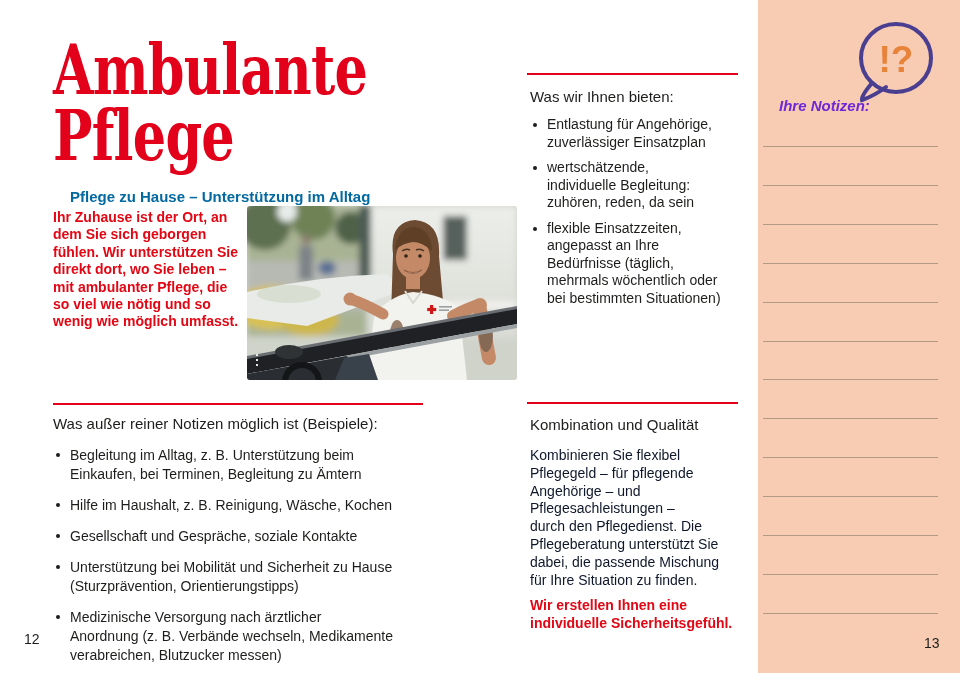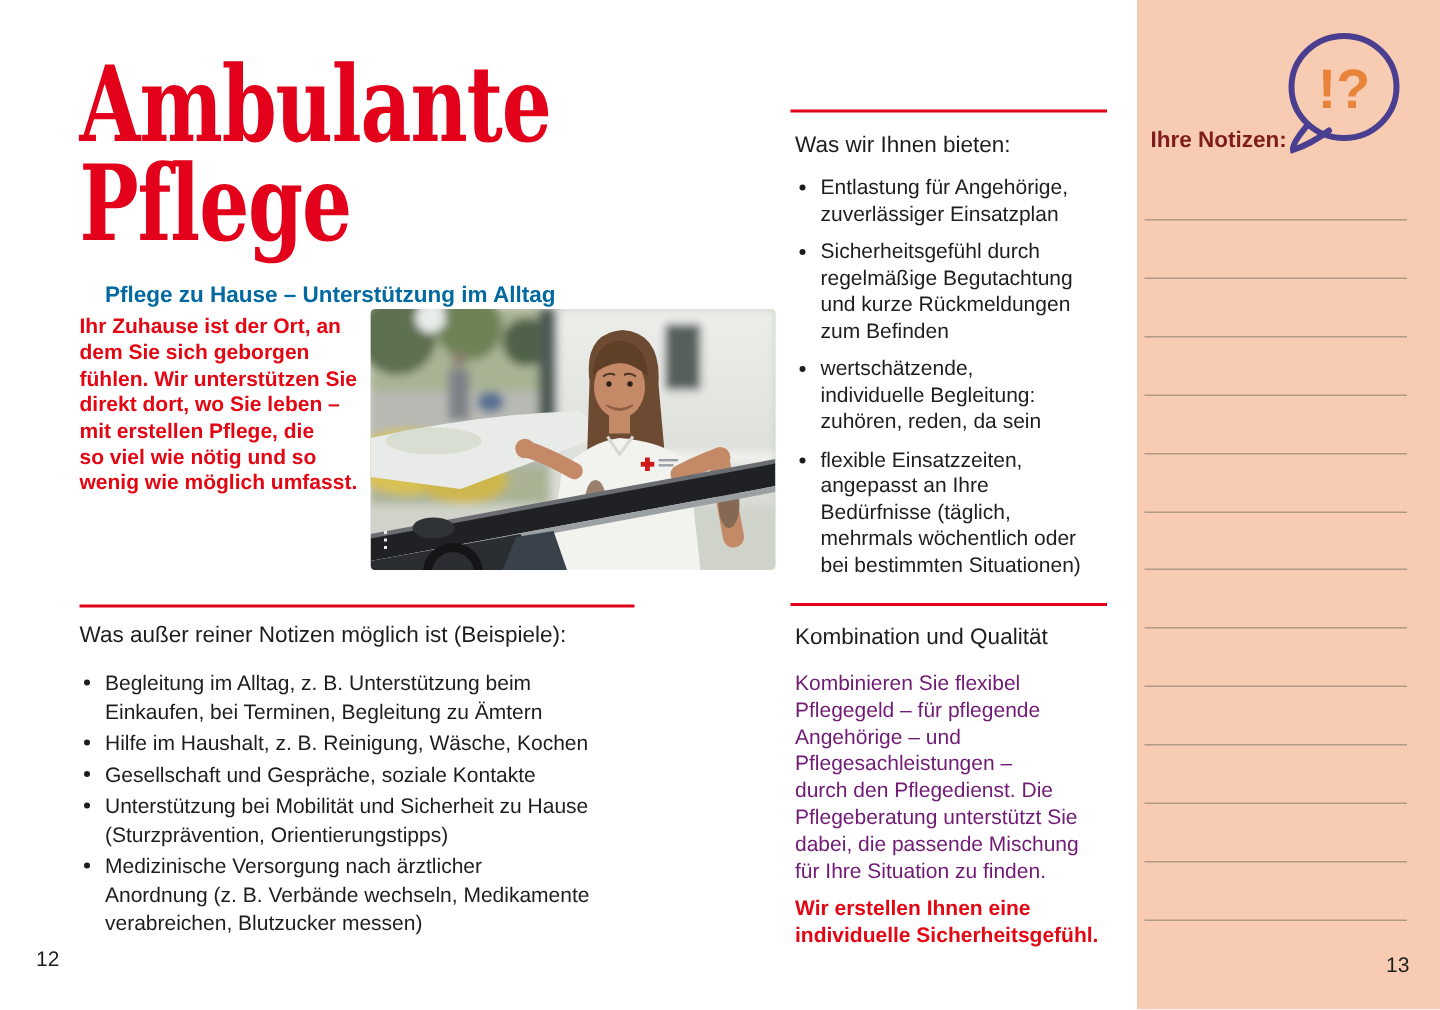--- a/index.html
+++ b/index.html
@@ -31,53 +31,53 @@
     position:absolute;left:247px;top:206px;width:270px;height:174px;
     border-radius:3px;overflow:hidden;background:#cfd3c9;
   }
   .rule{position:absolute;height:2px;background:#e2001a;}
   .rule-left{left:53px;top:403px;width:370px;}
   .h-section{
     position:absolute;margin:0;font-size:15px;font-weight:400;color:#1d1d1b;
   }
   .h-left{left:53px;top:415px;}
   .bullets{position:absolute;display:flex;flex-direction:column;}
-  .bullets-left{left:56px;top:446px;width:430px;gap:2px;}
+  .bullets-left{left:56px;top:446px;width:430px;gap:12px;}
   .bullet{display:flex;align-items:flex-start;}
   .dot{
     flex:0 0 4px;width:4px;height:4px;border-radius:50%;
     background:#1d1d1b;margin-top:7px;margin-right:10px;
   }
   .bullets-left .bullet-text{font-size:14px;line-height:19px;}
   .bullet-text{color:#1d1d1b;}
 
   
   .rule-mid-top{left:527px;top:73px;width:211px;}
   .h-mid{left:530px;top:88px;}
   .bullets-mid{left:533px;top:116px;width:210px;gap:8px;}
   .bullets-mid .bullet-text{font-size:14px;line-height:17.5px;}
   .rule-mid-bottom{left:527px;top:402px;width:211px;}
   .h-mid2{left:530px;top:416px;}
   .combi-body{
     position:absolute;left:530px;top:447px;width:215px;margin:0;
-    font-size:14px;line-height:17.8px;color:#701a75;
+    font-size:14px;line-height:17.8px;color:#0f172a;
   }
   .combi-highlight{
     position:absolute;left:530px;top:597px;width:220px;margin:0;
     font-size:14px;line-height:17.5px;font-weight:700;color:#e30613;
   }
 
   
   .notes-panel{
     position:absolute;left:758px;top:0;width:202px;height:673px;
     background:#f8ccb2;
   }
   .notes-heading{
-    position:absolute;left:9px;top:85px;margin:0;
-    font-size:15px;font-weight:700;color:#7f1d1d;
+    position:absolute;left:9px;top:85px;margin:12px;
+    font-size:15px;font-weight:700;color:#6d28d9;font-style:italic;
   }
   .bubble{
     position:absolute;left:92px;top:16px;width:90px;height:92px;
   }
   .note-line{
     position:absolute;left:5px;width:175px;height:1px;
     background:#a5927f;opacity:0.85;
   }
   .pageno{
     position:absolute;font-size:14px;color:#1d1d1b;text-align:right;
@@ -92,21 +92,21 @@
 
   <h1 class="title pre">Ambulante
 Pflege</h1>
 
   <p class="subtitle">Pflege zu Hause – Unterstützung im Alltag</p>
 
   <p class="intro-red pre">Ihr Zuhause ist der Ort, an
 dem Sie sich geborgen
 fühlen. Wir unterstützen Sie
 direkt dort, wo Sie leben –
-mit erstellen Pflege, die
+mit ambulanter Pflege, die
 so viel wie nötig und so
 wenig wie möglich umfasst.</p>
 
   <div class="photo">
     <svg width="270" height="174" viewBox="0 0 270 174" xmlns="http://www.w3.org/2000/svg">
       <defs>
         <filter id="blurBg" x="-10%" y="-10%" width="120%" height="120%">
             <feGaussianBlur stdDeviation="3"></feGaussianBlur>
           </filter>
         <linearGradient id="wallGrad" x1="0" y1="0" x2="0" y2="1">
@@ -220,27 +220,20 @@
   </div>
 
   <div class="rule rule-mid-top"></div>
   <h2 class="h-section h-mid">Was wir Ihnen bieten:</h2>
 
   <div class="bullets bullets-mid">
     <div class="bullet">
       <span class="dot"></span>
       <span class="bullet-text pre">Entlastung für Angehörige,
 zuverlässiger Einsatzplan</span>
-    </div>
-    <div class="bullet">
-      <span class="dot"></span>
-      <span class="bullet-text pre">Sicherheitsgefühl durch
-regelmäßige Begutachtung
-und kurze Rückmeldungen
-zum Befinden</span>
     </div>
     <div class="bullet">
       <span class="dot"></span>
       <span class="bullet-text pre">wertschätzende,
 individuelle Begleitung:
 zuhören, reden, da sein</span>
     </div>
     <div class="bullet">
       <span class="dot"></span>
       <span class="bullet-text pre">flexible Einsatzzeiten,

